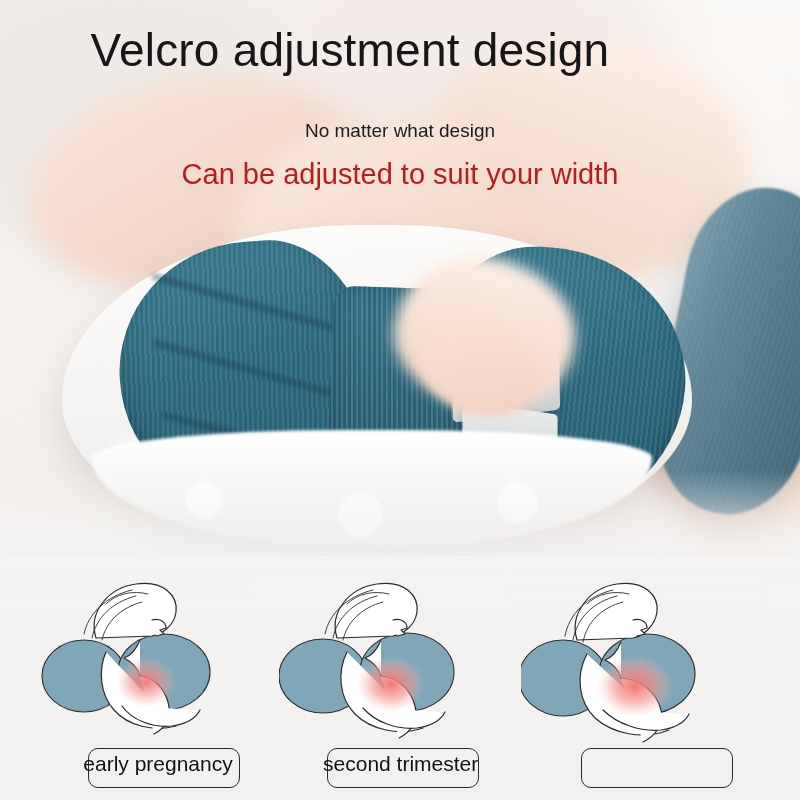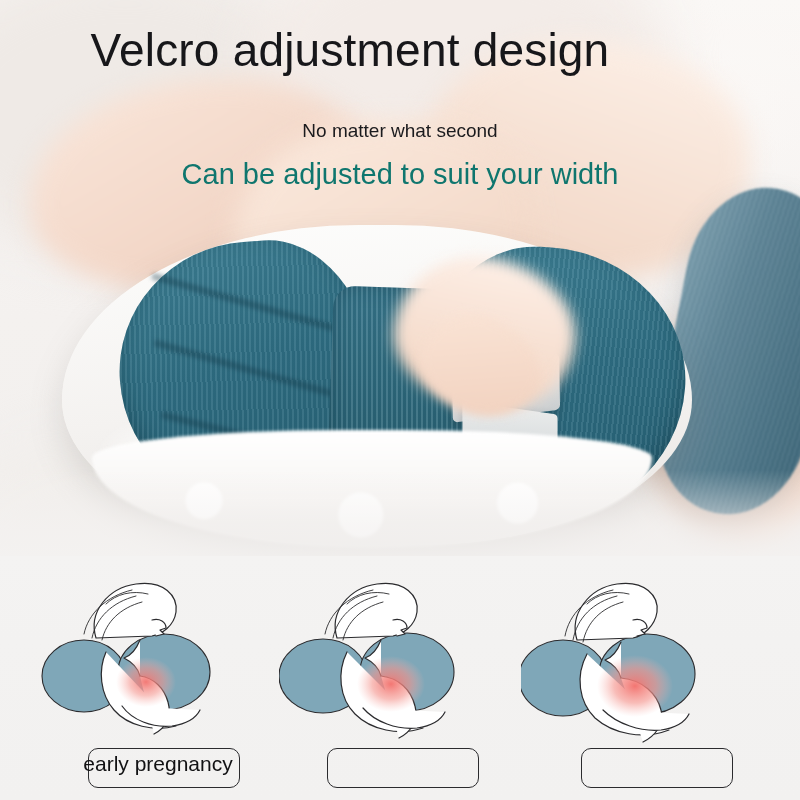--- a/index.html
+++ b/index.html
@@ -187,21 +187,21 @@
     position:absolute; left:0; top:25px; width:700px;
     text-align:center; font-size:46px; line-height:1.1;
     color:#17171a; letter-spacing:.2px; z-index:40;
   }
   .sub1 {
     position:absolute; left:0; top:120px; width:800px;
     text-align:center; font-size:19px; color:#1b1b1e; z-index:40;
   }
   .sub2 {
     position:absolute; left:0; top:158px; width:800px;
-    text-align:center; font-size:29px; color:#0f766e; z-index:40;
+    text-align:center; font-size:29px; color:#b91c1c; z-index:40;
   }
 
   
   .illo-band {
     position:absolute; left:0; top:556px; width:800px; height:244px;
     background:linear-gradient(180deg,#f4f3f2 0%, #f3f2f1 35%, #f2f1f0 100%);
   }
   .panels {
     position:absolute; left:0; top:560px; width:800px; height:240px;
     display:flex; justify-content:center; padding:0 36px;
@@ -259,21 +259,21 @@
     <div class="velcro-strip"></div>
 
     <div class="skin skin-hand"></div>
     <div class="skin skin-fingers"></div>
 
     <div class="fur"></div>
     <div class="photo-fade"></div>
   </div>
 
   <div class="title">Velcro adjustment design</div>
-  <div class="sub1">No matter what second</div>
+  <div class="sub1">No matter what design</div>
   <div class="sub2">Can be adjusted to suit your width</div>
 
   <div class="illo-band"></div>
 
   <div class="panels">
 
     <div class="panel panel-0">
       <div class="figure-wrap">
         <svg viewBox="0 0 244 190" xmlns="http://www.w3.org/2000/svg">
           <defs>
@@ -336,20 +336,21 @@
             <path d="M94 30 C68 36 50 54 46 74"></path>
             <path d="M98 36 C74 42 58 58 54 78"></path>
             <path d="M104 42 C82 48 68 62 64 80"></path>
             <path d="M110 34 C94 30 78 34 68 44"></path>
           </g>
           <ellipse cx="112" cy="124" rx="34" ry="28" fill="url(#pain1)"></ellipse>
         </svg>
       </div>
       <div class="label-row">
         <div class="label-box"></div>
+        <div class="label-text">second trimester</div>
       </div>
     </div>
 
     <div class="panel panel-2">
       <div class="figure-wrap">
         <svg viewBox="0 0 244 190" xmlns="http://www.w3.org/2000/svg">
           <defs>
             <radialGradient id="pain2" cx="50%" cy="50%" r="50%">
               <stop offset="0%" stop-color="#f2736f" stop-opacity="0.98"></stop>
               <stop offset="55%" stop-color="#f4938c" stop-opacity="0.62"></stop>

